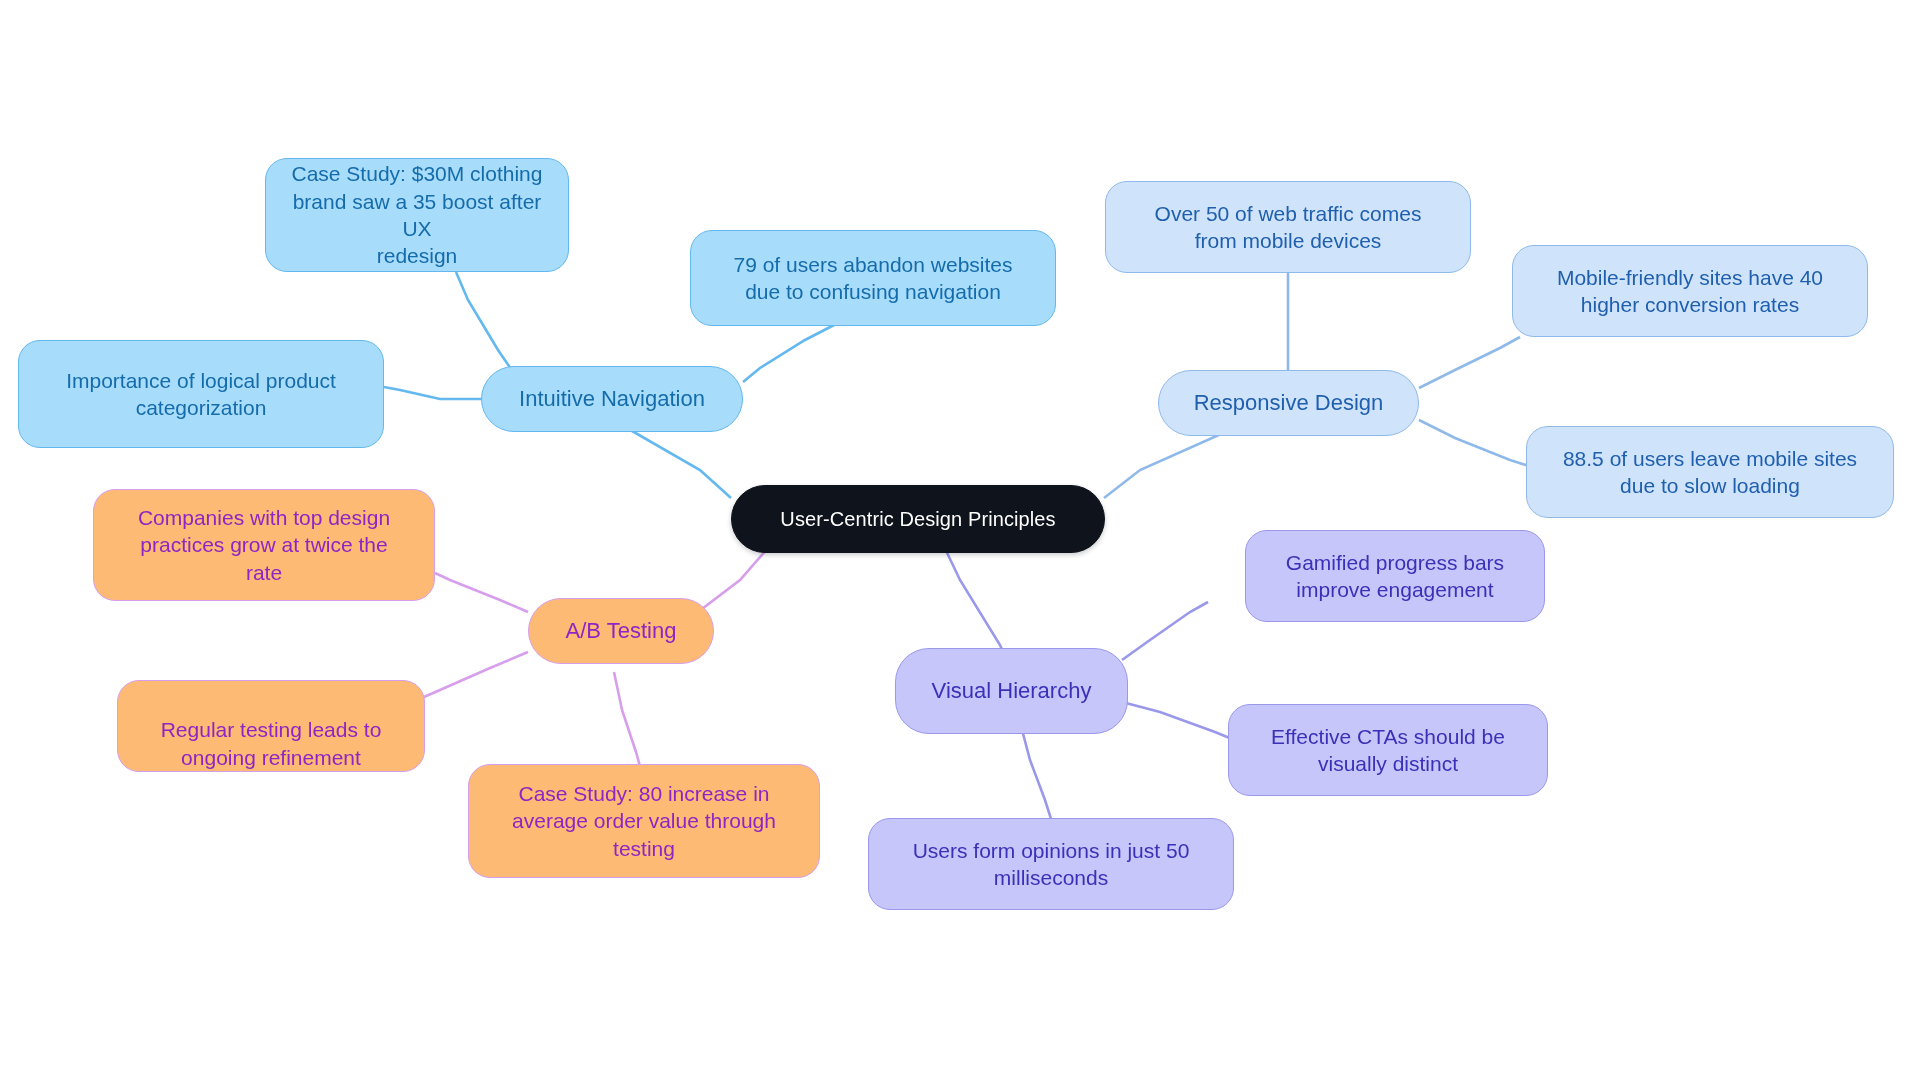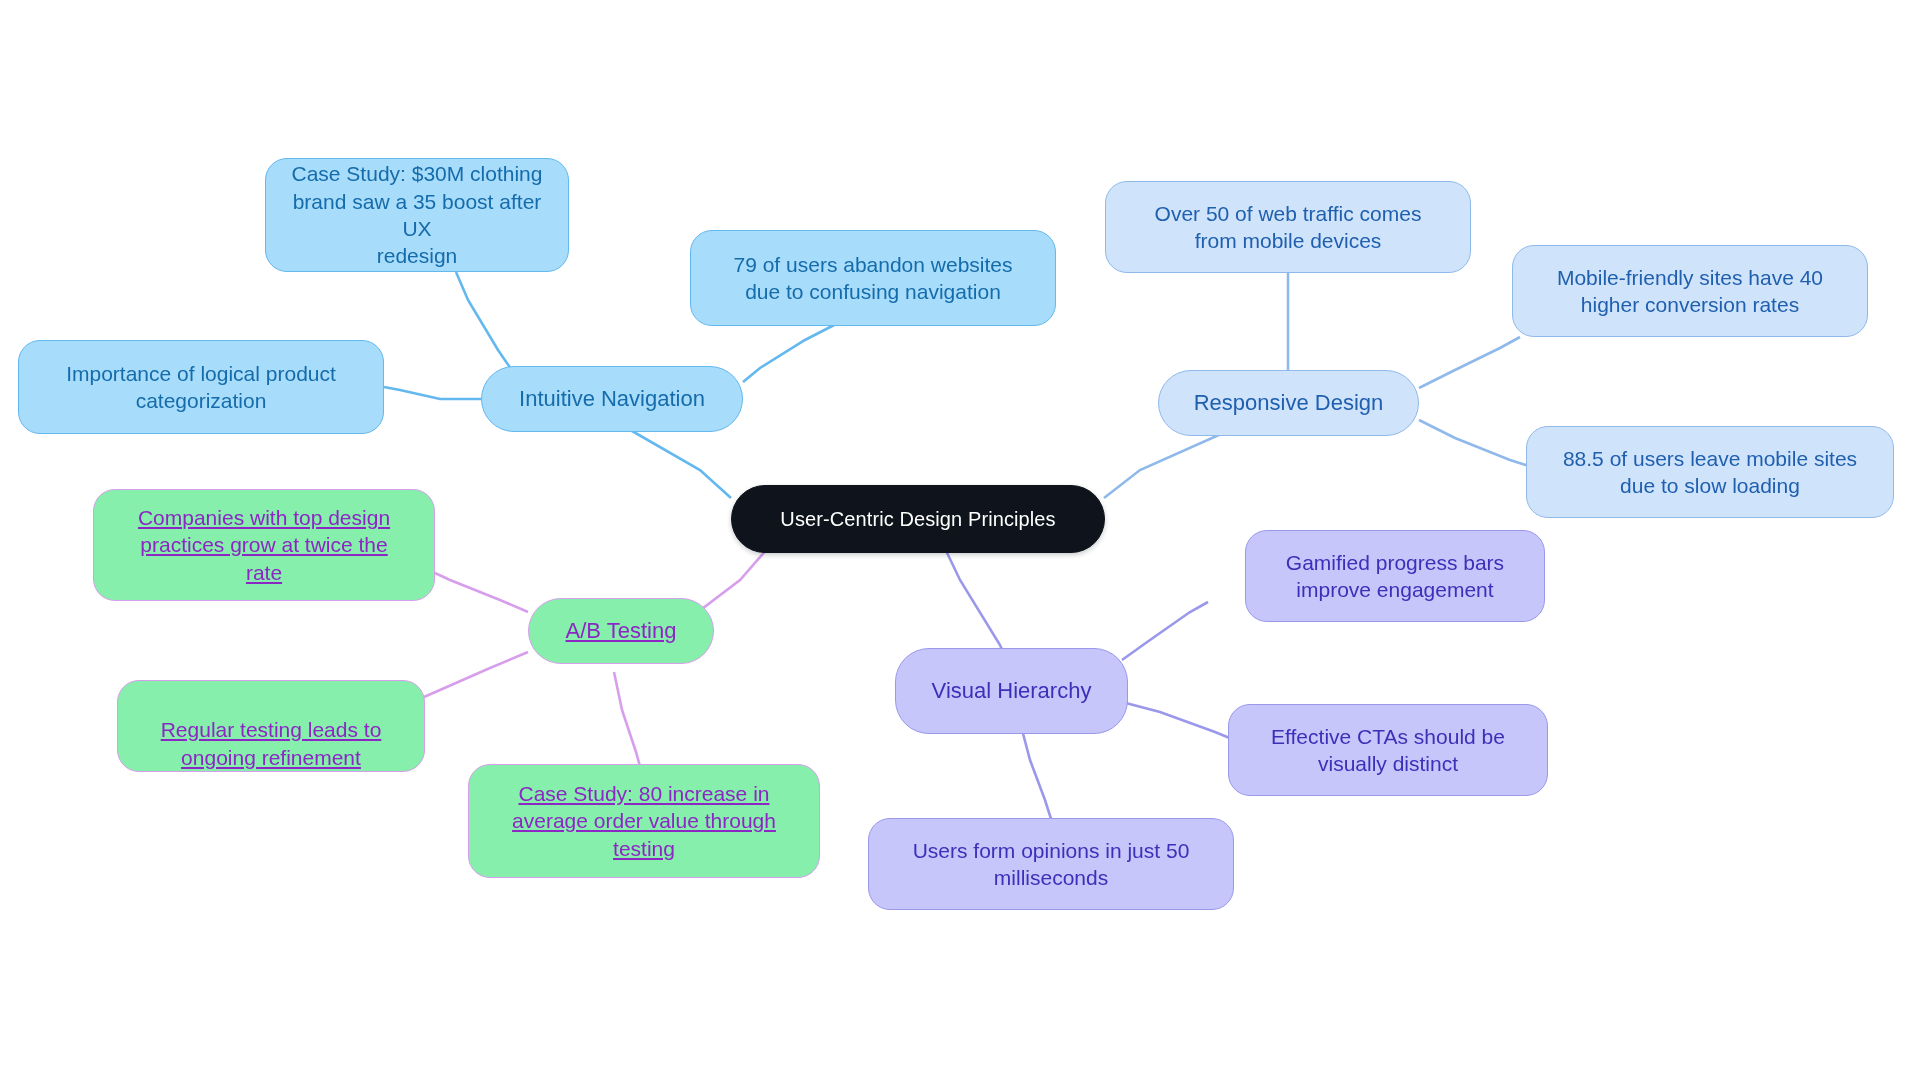--- a/index.html
+++ b/index.html
@@ -65,21 +65,21 @@
   
   .n-leaf {
     border-radius: 22px;
     font-size: 21px;
   }
 
   
   .t-navigation  { background: #a8dcfb; border-color: #62b8ef; color: #156cab; }
   .t-responsive  { background: #cfe4fb; border-color: #8fb9ea; color: #1f5fae; }
   .t-hierarchy   { background: #c7c6fb; border-color: #9a98ea; color: #3b31b8; }
-  .t-testing     { background: #86efac; border-color: #d79eec; color: #8c26c4; text-decoration: underline; }
+  .t-testing     { background: #fdba74; border-color: #d79eec; color: #8c26c4; }
 </style>
 </head>
 <body>
 
 <div id="canvas">
 
   <svg id="edges" viewBox="0 0 1920 1083" xmlns="http://www.w3.org/2000/svg">
 
     <path d="M 731 498 L 700 470 L 620 424 L 560 405" fill="none" stroke="#62b8ef" stroke-width="2.6"></path>
     <path d="M 1104 498 L 1140 470 L 1230 430 L 1289 408" fill="none" stroke="#8fb9ea" stroke-width="2.6"></path>
@@ -115,21 +115,21 @@
     <span class="node-text">Case Study: $30M clothing
 brand saw a 35 boost after UX
 redesign</span>
   </div>
 
   <div class="node n-leaf t-navigation" style="left:690px; top:230px; width:366px; height:96px;">
     <span class="node-text">79 of users abandon websites
 due to confusing navigation</span>
   </div>
 
-  <div class="node n-leaf t-navigation" style="left:18px; top:340px; width:366px; height:94px;">
+  <div class="node n-leaf t-navigation" style="left:18px; top:340px; width:366px; height:108px;">
     <span class="node-text">Importance of logical product
 categorization</span>
   </div>
 
   <div class="node n-branch t-responsive" style="left:1158px; top:370px; width:261px; height:66px;">
     <span class="node-text">Responsive Design</span>
   </div>
 
   <div class="node n-leaf t-responsive" style="left:1105px; top:172px; width:366px; height:92px;margin-top:9px;">
     <span class="node-text">Over 50 of web traffic comes

